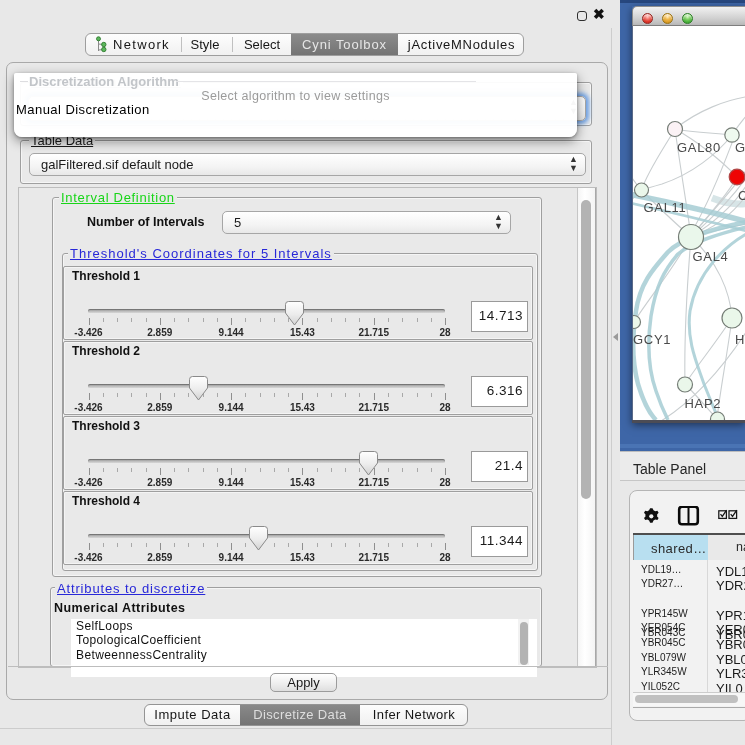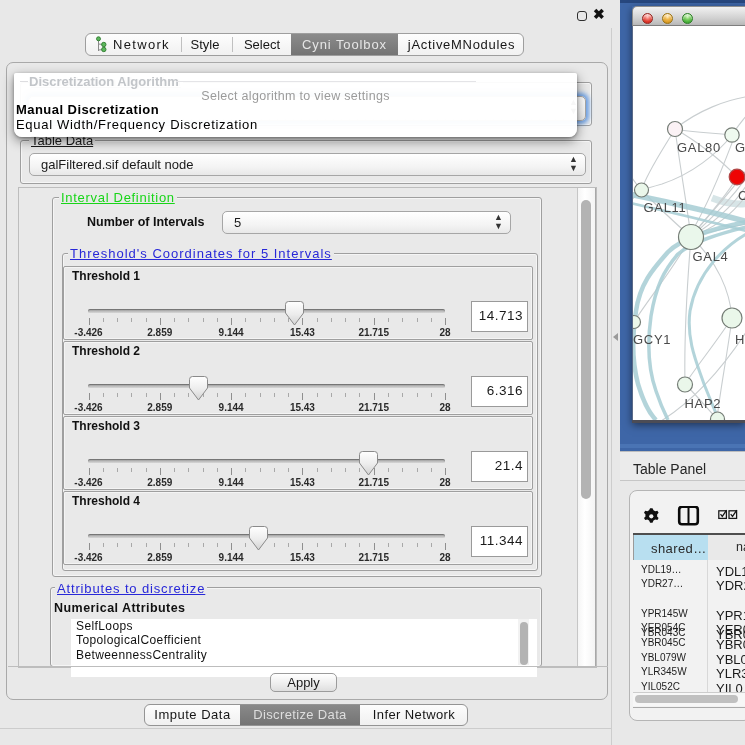--- a/index.html
+++ b/index.html
@@ -97,21 +97,21 @@
 .trow .c2 { position:absolute; left:83px; top:0.5px; font-size:13px; color:#1c1c1c; }
 #tcoldiv { position:absolute; left:707px; top:559.5px; width:1px; height:135px; background:#d8d8d8; }
 #hscroll { position:absolute; left:633px; top:692px; width:112px; height:14px; background:#f7f7f7; border-top:1px solid #ccc; }
 #hthumb { position:absolute; left:635px; top:694.5px; width:103px; height:8px; background:#c0c0c0; border-radius:4px; }
 #tbot { position:absolute; left:633px; top:706.5px; width:112px; height:1px; background:#aaa; }
 
 
 #popup { position:absolute; left:14px; top:73px; width:563px; height:64px; background:rgba(255,255,255,0.96);
   border-radius:2px 2px 8px 8px; box-shadow:0 4px 12px rgba(0,0,0,0.45), 0 1px 3px rgba(0,0,0,0.3); }
 #popup .hint { position:absolute; left:0; width:100%; text-align:center; top:15.5px; font-size:12.5px; letter-spacing:0.3px; color:#9b9b9b; }
-#popup .it1 { position:absolute; left:2px; top:29px; font-size:13px; font-weight:bold; letter-spacing:0.45px; color:#000; }
+#popup .it1 { position:absolute; left:2px; top:29px; font-size:13px; font-weight:normal; letter-spacing:0.45px; color:#000; }
 #popup .it2 { position:absolute; left:2px; top:43.5px; font-size:13px; letter-spacing:0.7px; color:#000; }
 </style></head>
 <body>
 <div id="root">
 
   <div id="blue">
       <div class="topdark"></div>
       <div class="botlight"></div>
     </div>
   <div id="macwin"></div>
@@ -505,21 +505,20 @@
     <div id="applysep"></div>
     <div id="applybtn">Apply</div>
   </div>
 
   <div id="popup">
     <div style="position:absolute;left:15px;top:1px;font-size:13px;font-weight:bold;color:#c2c5c9">Discretization Algorithm</div>
     <div style="position:absolute;left:6px;top:8px;width:8px;height:1px;background:#dddde0"></div>
     <div style="position:absolute;left:162px;top:8px;width:300px;height:1px;background:#e4e4e7"></div>
     <div class="hint">Select algorithm to view settings</div>
     <div class="it1">Manual Discretization</div>
-    <div class="it2">Equal Width/Frequency Discretization</div>
   </div>
 
   <div id="bottabs">
     <div class="seg" style="left:0;width:95px;border-radius:6px 0 0 6px;letter-spacing:0.5px">Impute Data</div>
     <div class="seg sel" style="left:95px;width:120px;letter-spacing:0.35px">Discretize Data</div>
     <div class="seg" style="left:215px;width:108px;border-radius:0 6px 6px 0;letter-spacing:0.4px">Infer Network</div>
   </div>
   <div id="botline"></div>
   <div id="split1"></div>
   <div class="sparrow"></div>

